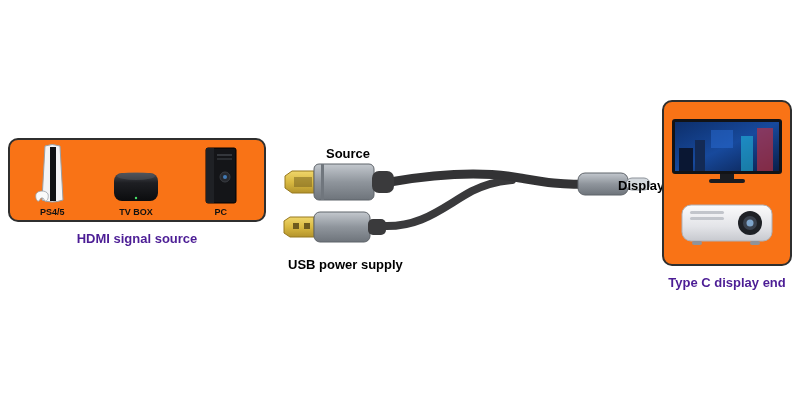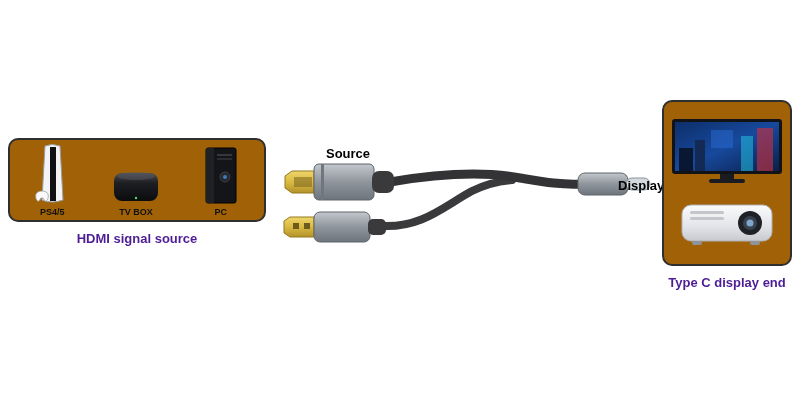--- a/index.html
+++ b/index.html
@@ -8,21 +8,21 @@
     position: relative;
     width: 800px;
     height: 405px;
     background: #ffffff;
     overflow: hidden;
   }
   .panel {
     position: absolute;
     border: 2px solid #2f2f2f;
     border-radius: 10px;
-    background: #a16207;
+    background: #f97316;
   }
   .left-panel {
     left: 8px; top: 138px;
     width: 258px; height: 84px;
     display: flex;
     align-items: flex-end;
     justify-content: space-around;
     padding: 4px 4px 3px;
   }
   .right-panel {
@@ -151,20 +151,21 @@
       <path d="M18 77 h24 v20 h-24 l-6 -4 v-12 z" fill="url(#goldA)" stroke="#96781f" stroke-width="1"></path>
       <rect x="21" y="83" width="6" height="6" fill="#6d5a1d"></rect>
       <rect x="32" y="83" width="6" height="6" fill="#6d5a1d"></rect>
       <rect x="42" y="72" width="56" height="30" rx="6" fill="url(#metalA)" stroke="#5f646a" stroke-width="1"></rect>
       <rect x="96" y="79" width="18" height="16" rx="5" fill="#3a3a3c"></rect>
     </g>
   </svg>
 
   <div class="cable-label source-label">Source</div>
   <div class="cable-label display-label">Display</div>
+  <div class="cable-label usb-label">USB power supply</div>
 
   <div class="panel right-panel">
 
     <svg width="112" height="68" viewBox="0 0 112 68">
       <defs>
         <linearGradient id="scrG" x1="0" y1="0" x2="1" y2="1">
           <stop offset="0" stop-color="#0d2f6b"></stop>
           <stop offset="0.5" stop-color="#17499c"></stop>
           <stop offset="1" stop-color="#0a1f4a"></stop>
         </linearGradient>

